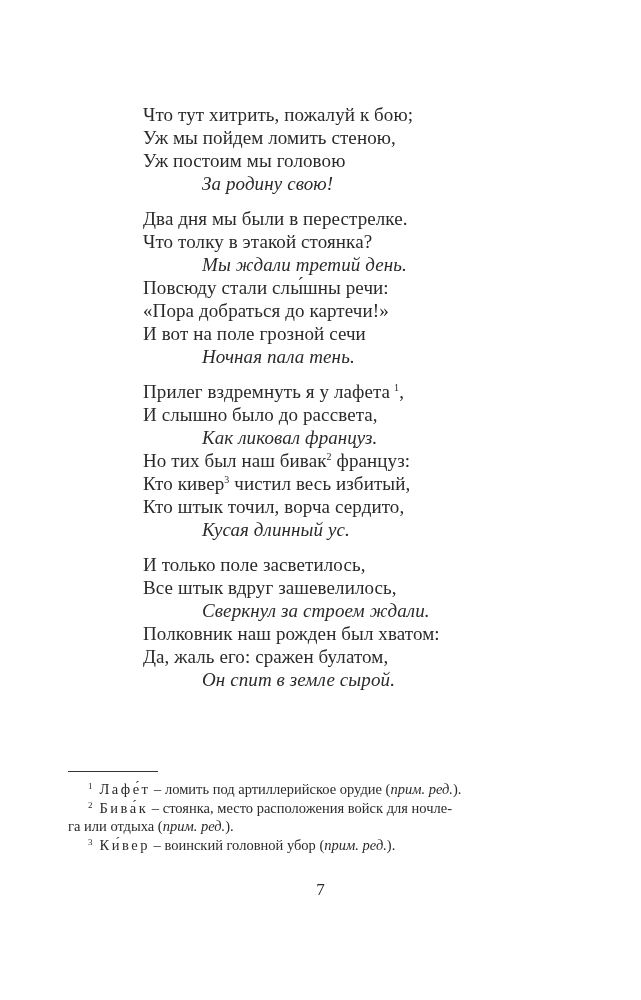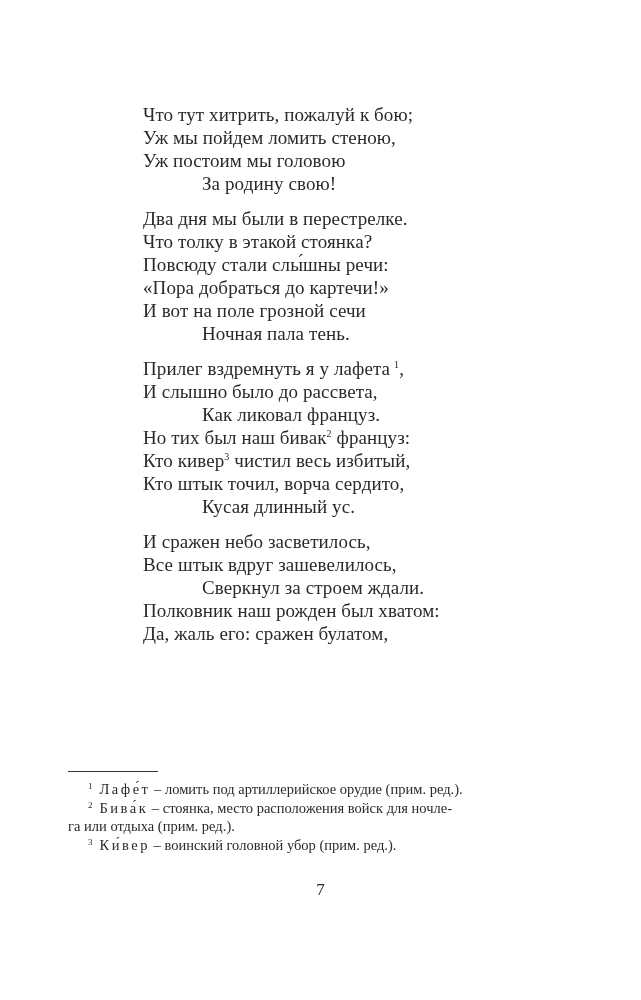--- a/index.html
+++ b/index.html
@@ -2,70 +2,72 @@
 <html><head>
 <meta charset="utf-8">
 <style>
   html, body { margin: 0; padding: 0; background: #ffffff; }
   body { width: 641px; height: 1000px; position: relative; overflow: hidden;
          font-family: "Liberation Serif", "DejaVu Serif", serif; color: #2a2a2a; }
   .page { position: absolute; left: 0; top: 0; width: 641px; height: 1000px; }
   .poem { position: absolute; left: 143px; top: 103px; width: 360px; }
   .stanza { margin: 0 0 12px 0; }
   .line { font-size: 19px; line-height: 23px; white-space: nowrap; letter-spacing: 0.1px; }
-  .line.indent { padding-left: 59px; }
+  .line.indent { padding-left: 59px; font-style: italic; }
   sup.fn { font-size: 10px; vertical-align: 7px; line-height: 0; }
   .fn-rule { position: absolute; left: 68px; top: 771px; width: 90px; height: 0; border-top: 1px solid #333; }
   .footnotes { position: absolute; left: 68px; top: 780px; width: 500px; font-size: 14.5px; line-height: 18.5px; color: #2a2a2a; }
   .fn-item { white-space: nowrap; }
   .fn-item.first-line { padding-left: 20px; }
   .fn-num { font-size: 9px; vertical-align: 5px; line-height: 0; margin-right: 7px; }
   .term { letter-spacing: 2.5px; }
-  .note { }
+  .note { font-style: italic; }
   .page-number { position: absolute; left: 0; width: 641px; top: 880px; text-align: center; font-size: 17px; }
 </style>
 </head>
 <body>
 
 <div class="page">
 
   <div class="poem">
 
     <div class="stanza">
       <div class="line">Что тут хитрить, пожалуй к бою;</div>
       <div class="line">Уж мы пойдем ломить стеною,</div>
       <div class="line">Уж постоим мы головою</div>
       <div class="line indent">За родину свою!</div>
     </div>
 
     <div class="stanza">
       <div class="line">Два дня мы были в перестрелке.</div>
       <div class="line">Что толку в этакой стоянка?</div>
+      <div class="line indent">Мы ждали третий день.</div>
       <div class="line">Повсюду стали слы́шны речи:</div>
       <div class="line">«Пора добраться до картечи!»</div>
       <div class="line">И вот на поле грозной сечи</div>
       <div class="line indent">Ночная пала тень.</div>
     </div>
 
     <div class="stanza">
       <div class="line"><span>Прилег вздремнуть я у лафета</span> <sup class="fn">1</sup><span>,</span></div>
       <div class="line">И слышно было до рассвета,</div>
       <div class="line indent">Как ликовал француз.</div>
       <div class="line"><span>Но тих был наш бивак</span><sup class="fn">2</sup><span> француз:</span></div>
       <div class="line"><span>Кто кивер</span><sup class="fn">3</sup><span> чистил весь избитый,</span></div>
       <div class="line">Кто штык точил, ворча сердито,</div>
       <div class="line indent">Кусая длинный ус.</div>
     </div>
 
     <div class="stanza">
-      <div class="line">И сражен небо засветилось,</div>
+      <div class="line">И только поле засветилось,</div>
       <div class="line">Все штык вдруг зашевелилось,</div>
       <div class="line indent">Сверкнул за строем ждали.</div>
       <div class="line">Полковник наш рожден был хватом:</div>
       <div class="line">Да, жаль его: сражен булатом,</div>
+      <div class="line indent">Он спит в земле сырой.</div>
     </div>
   </div>
 
   <div class="fn-rule"></div>
 
   <div class="footnotes">
     <div class="fn-item first-line">
       <span class="fn-num">1</span><span class="term">Лафе́т</span><span> – </span><span>ломить под артиллерийское орудие (</span><span class="note">прим. ред.</span><span>).</span>
     </div>
     <div class="fn-item first-line">

